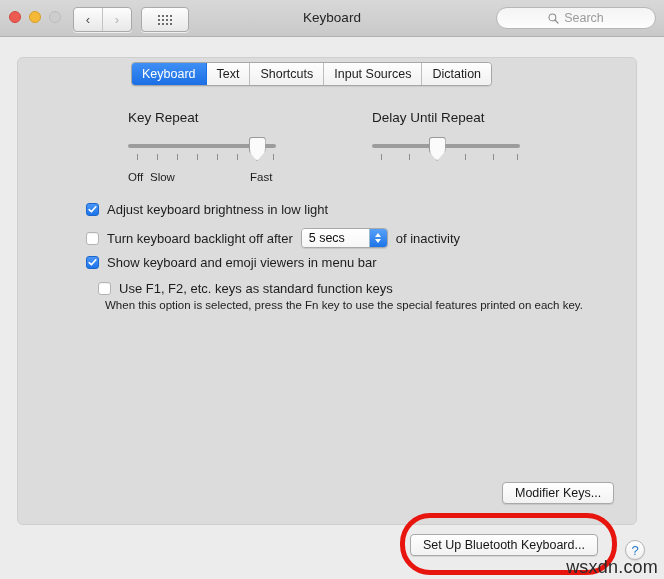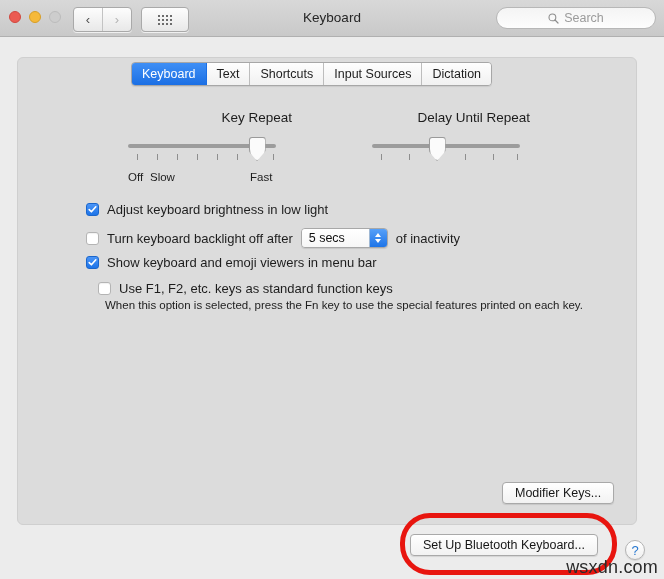--- a/index.html
+++ b/index.html
@@ -162,21 +162,21 @@
     border-right-color: #1b6fe4;
   }
 
   
   .slider-group {
     position: absolute;
   }
   .slider-title {
     font-size: 13.5px;
     color: #1d1d1d;
-    text-align: right;
+    text-align: left;
     width: 100%;
   }
   .slider-track-wrap {
     position: relative;
     height: 34px;
     margin-top: 12px;
   }
   .slider-track {
     position: absolute;
     left: 0; top: 7px;

